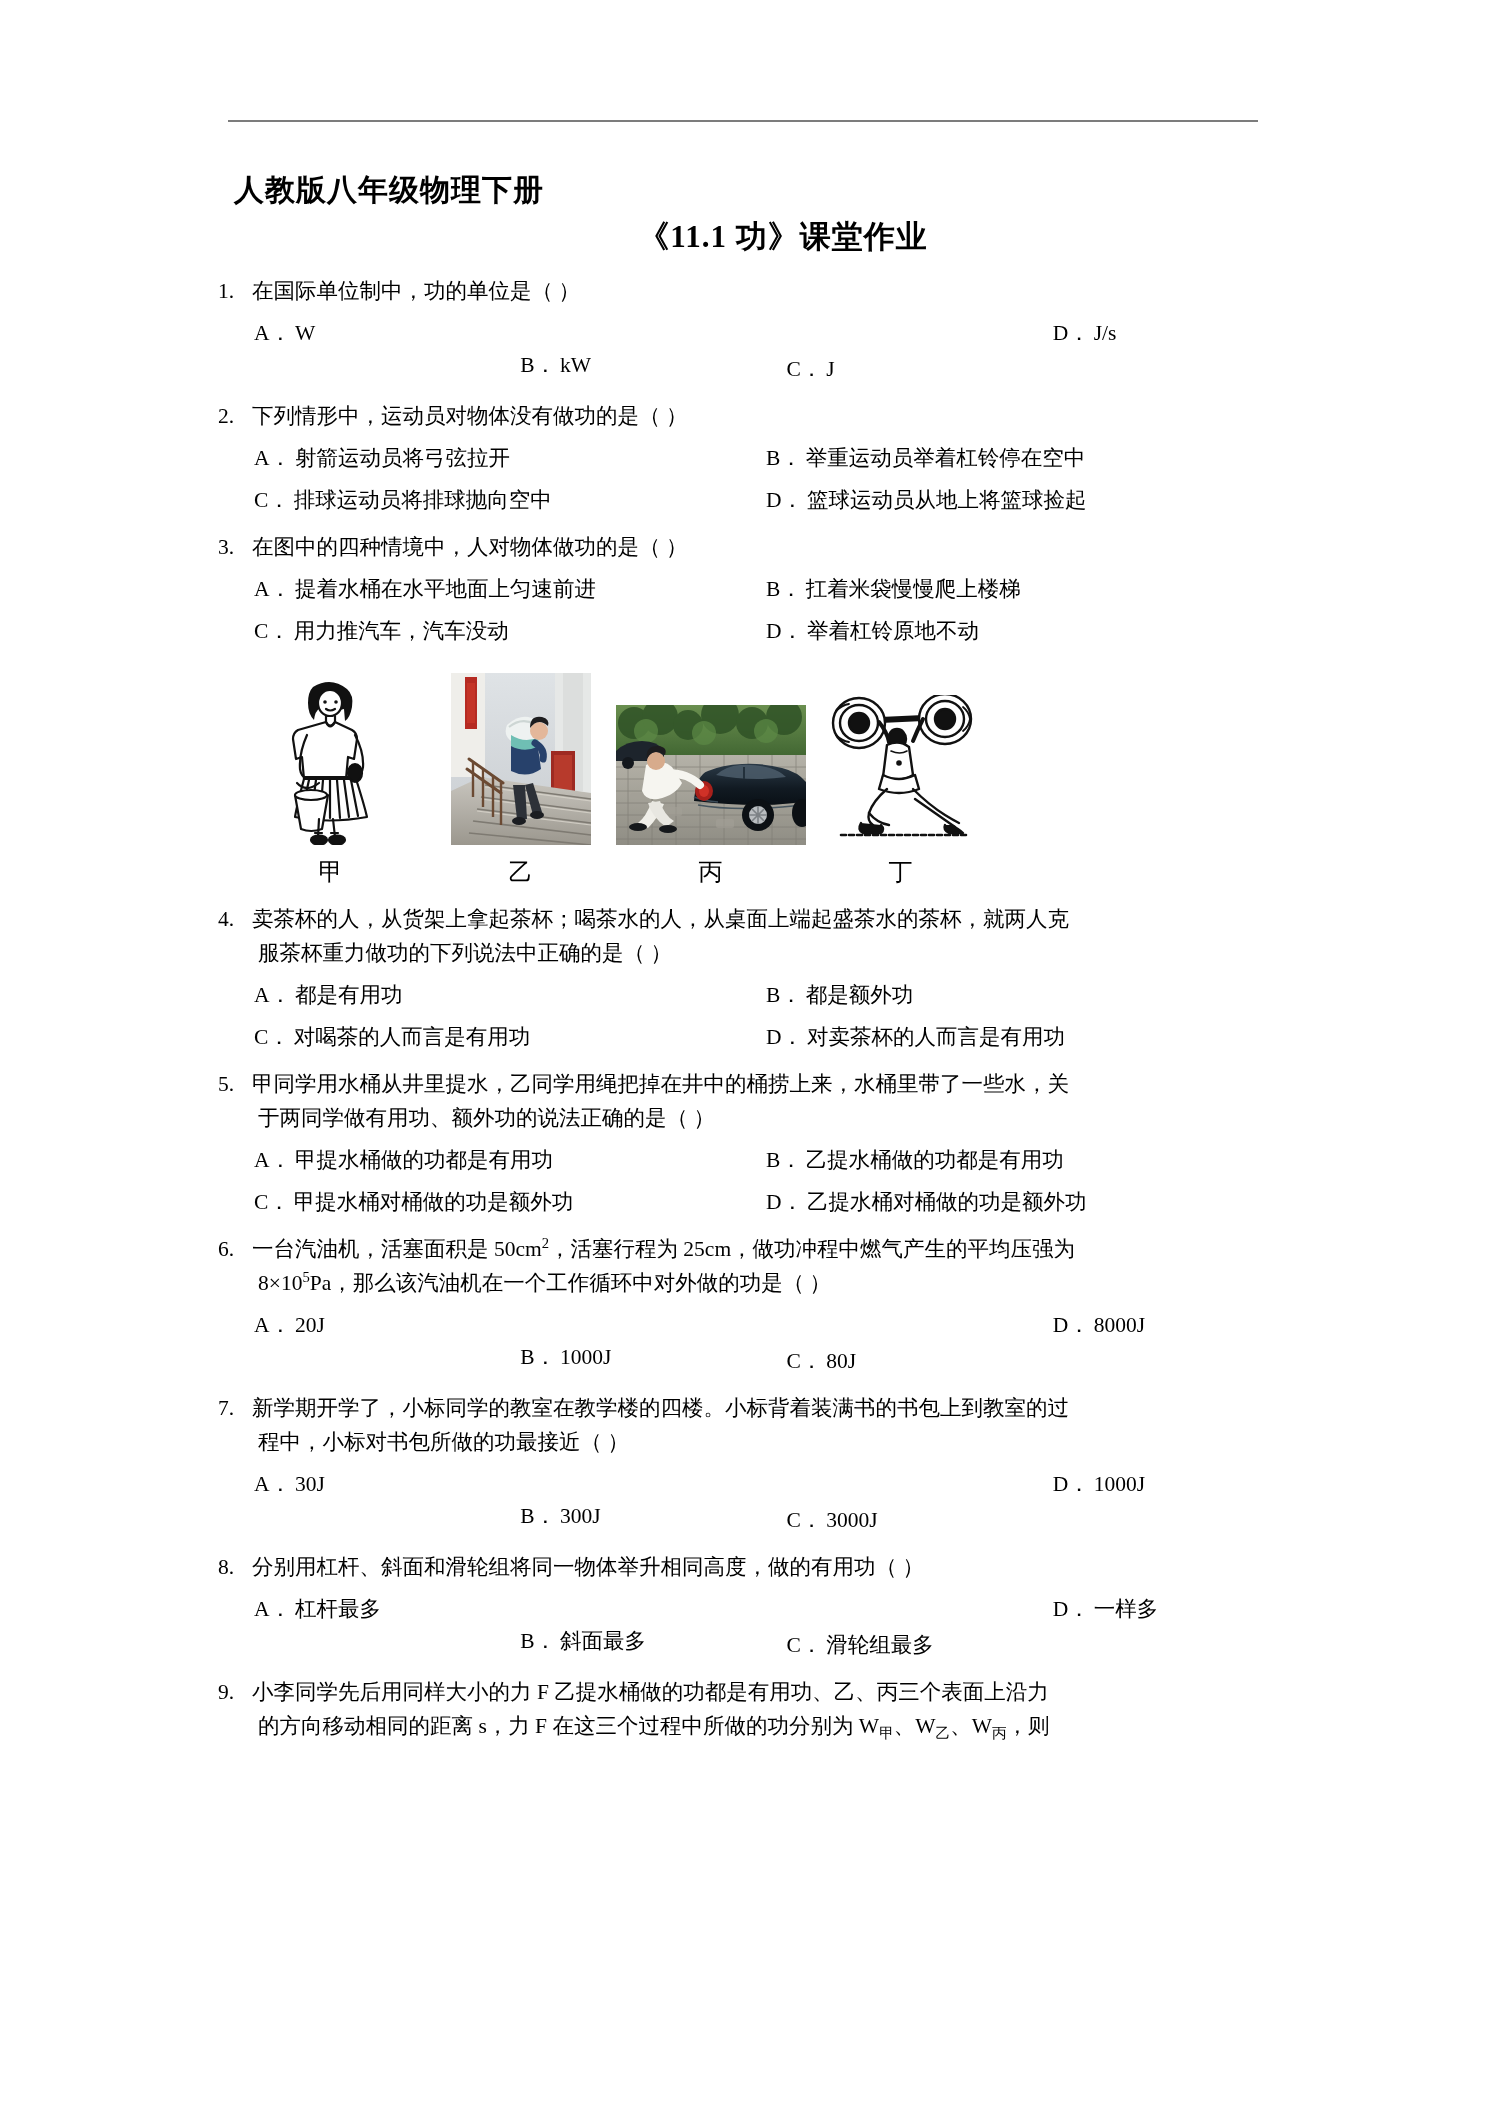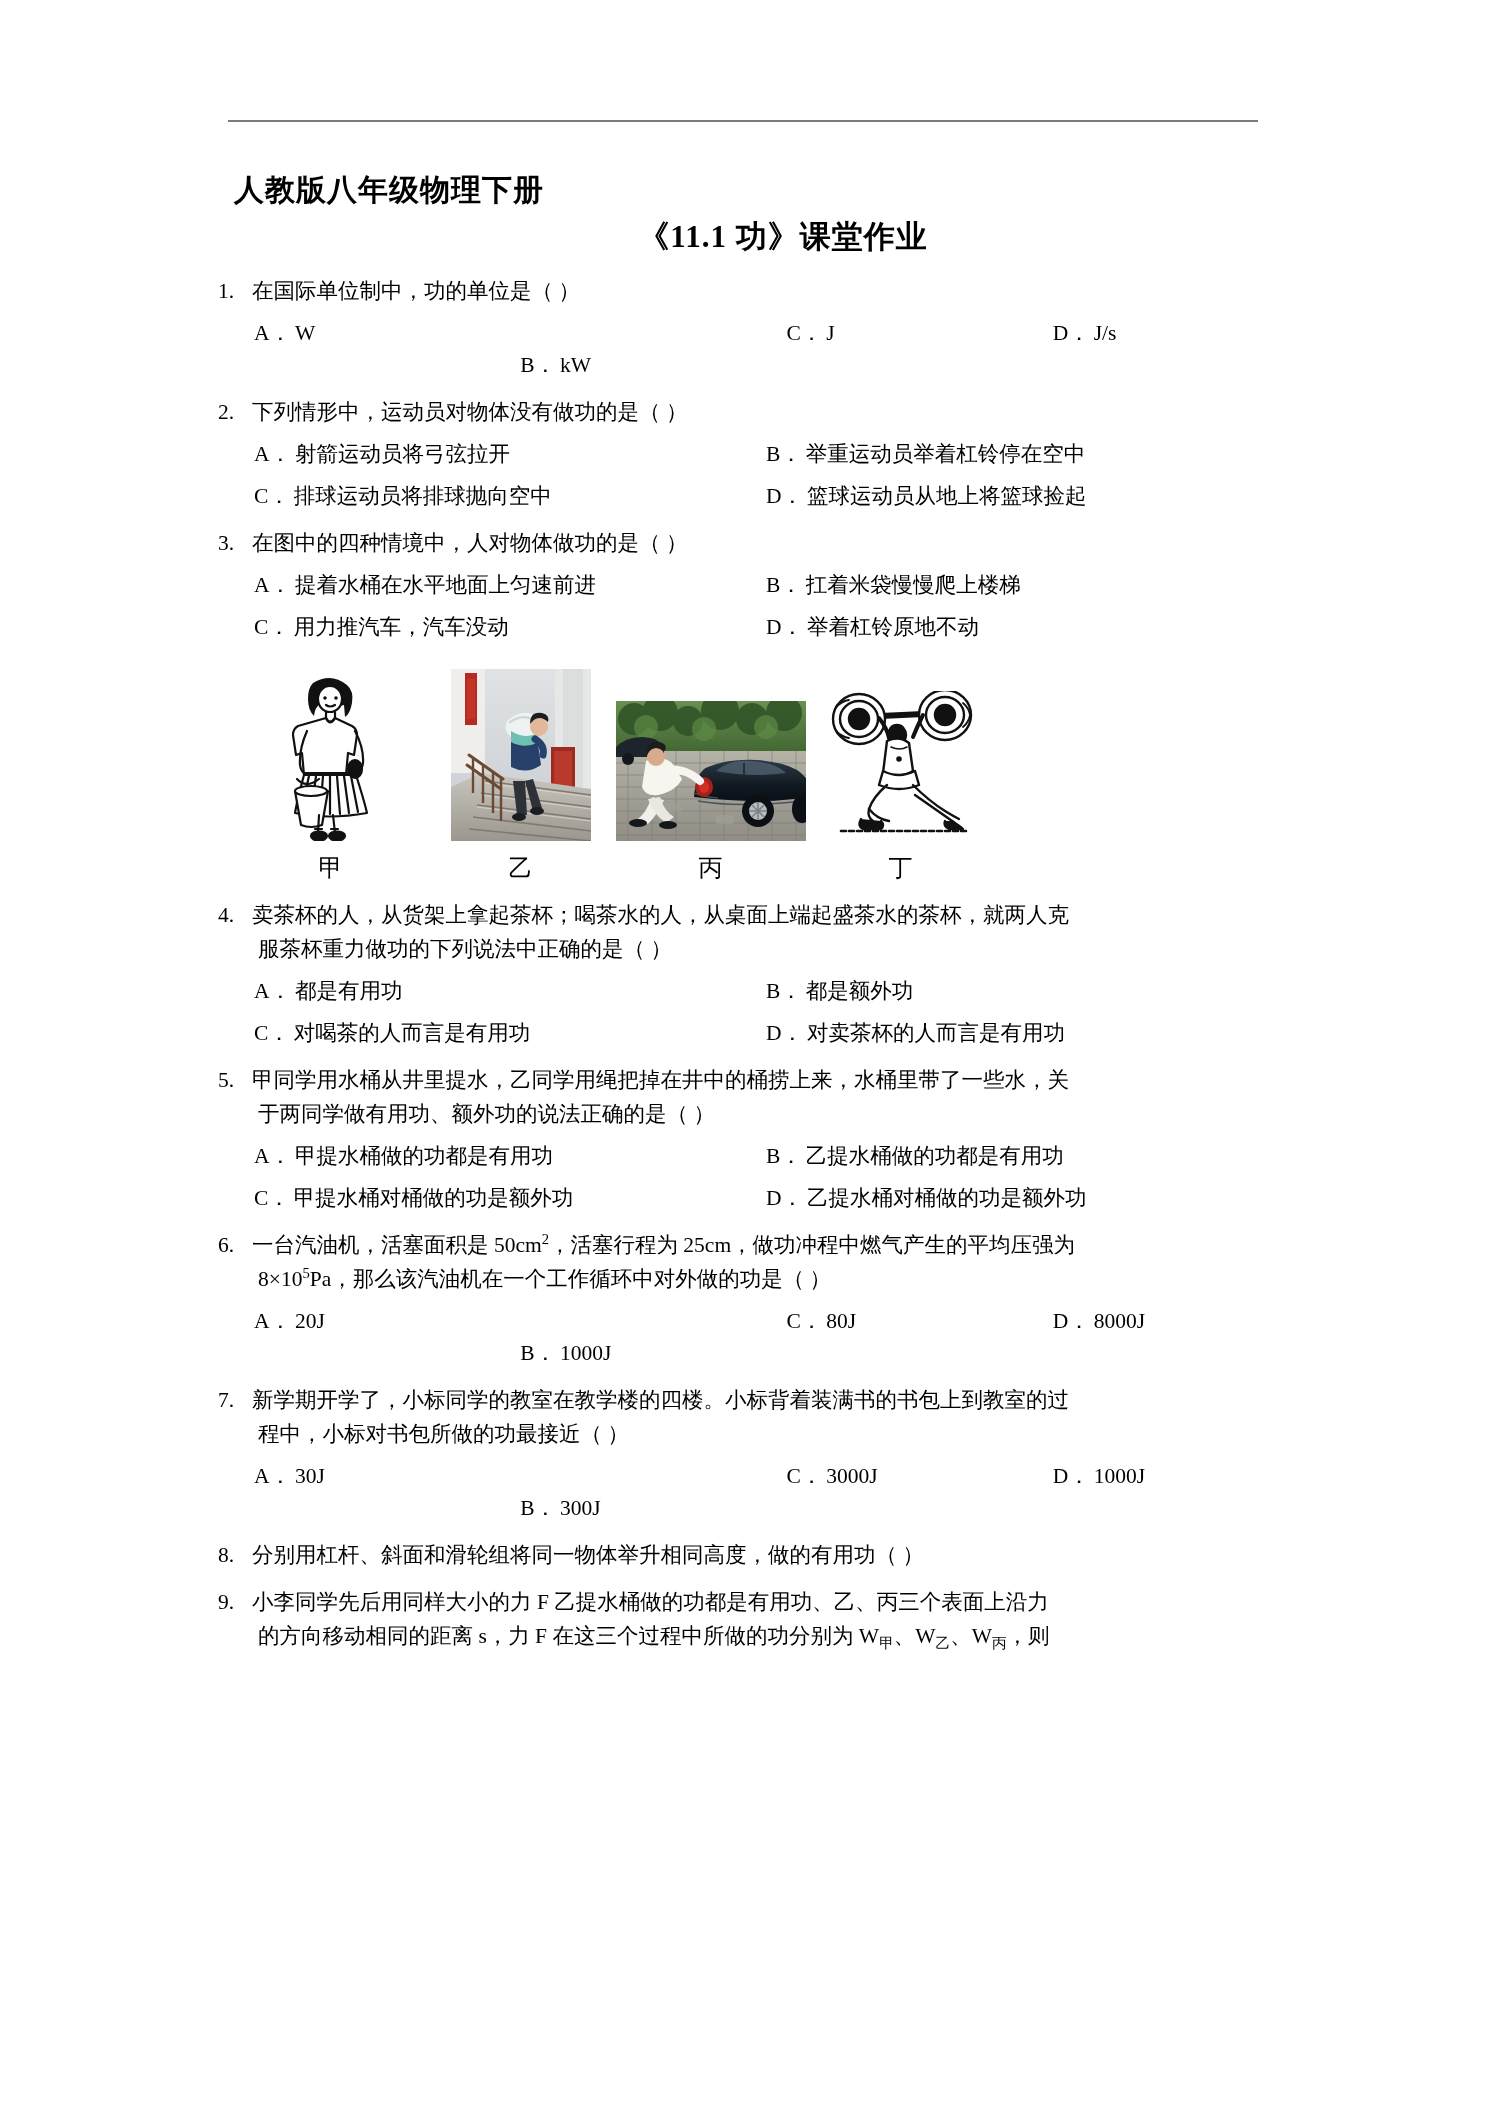--- a/index.html
+++ b/index.html
@@ -81,21 +81,21 @@
   .opt-row {
     display: flex;
     margin-bottom: 9px;
     line-height: 33px;
   }
   .opt-row:last-child { margin-bottom: 0; }
   
   .opt-row.cols4 > .opt { flex: 0 0 25%; }
   .opt-row.cols4 > .opt:nth-child(1) { flex: 0 0 26%; }
   .opt-row.cols4 > .opt:nth-child(2) { flex: 0 0 26%; margin-top: 32px; }
-  .opt-row.cols4 > .opt:nth-child(3) { flex: 0 0 26%; }
+  .opt-row.cols4 > .opt:nth-child(3) { flex: 0 0 26%; margin-top: 36px; }
   
   .opt-row.cols2 > .opt { flex: 0 0 50%; }
   .opt-row.cols2 > .opt:nth-child(1) { flex: 0 0 50%; }
   .opt {
     white-space: nowrap;
   }
   .opt .lab { margin-right: 4px; }
   .figs {
     margin: 22px 0 10px 0;
     display: flex;
@@ -526,20 +526,28 @@
           <span class="opt"><span class="lab">D．</span><span>1000J</span></span>
         </div>
       </div>
     </div>
 
     <div class="q">
       <div class="q-stem">
         <span class="q-num">8.</span>
         <span class="q-text">分别用杠杆、斜面和滑轮组将同一物体举升相同高度，做的有用功（       ）</span>
       </div>
+      <div class="opts">
+        <div class="opt-row cols4">
+          <span class="opt"><span class="lab">A．</span><span>杠杆最多</span></span>
+          <span class="opt"><span class="lab">B．</span><span>斜面最多</span></span>
+          <span class="opt"><span class="lab">C．</span><span>滑轮组最多</span></span>
+          <span class="opt"><span class="lab">D．</span><span>一样多</span></span>
+        </div>
+      </div>
     </div>
 
     <div class="q">
       <div class="q-stem">
         <span class="q-num">9.</span>
         <span class="q-text">
           <span>小李同学先后用同样大小的力 F 乙提水桶做的功都是有用功、乙、丙三个表面上沿力</span>
           <span class="cont"><span>的方向移动相同的距离 s，力 F 在这三个过程中所做的功分别为 W</span><sub>甲</sub><span>、W</span><sub>乙</sub><span>、W</span><sub>丙</sub><span>，则</span></span>
         </span>
       </div>

